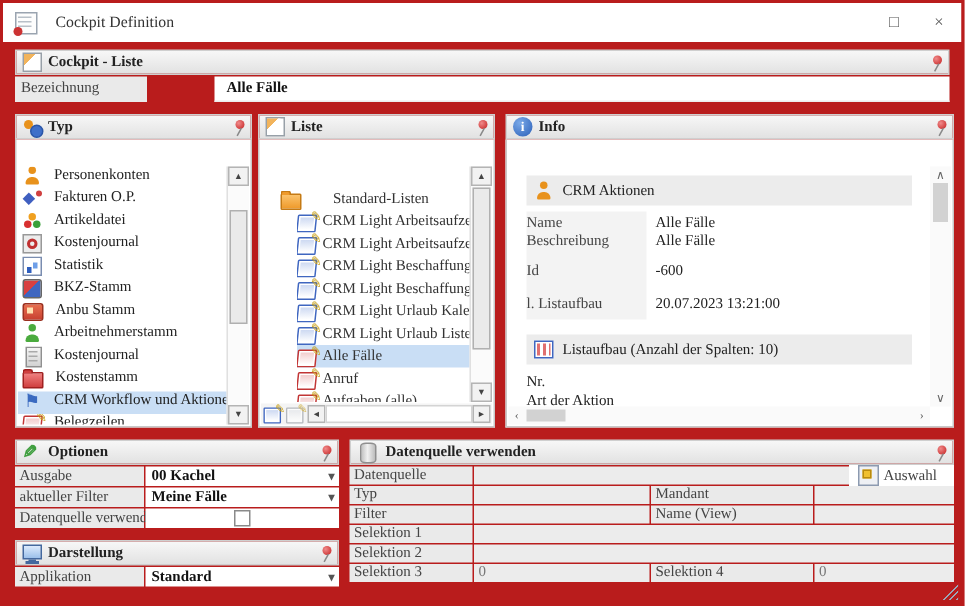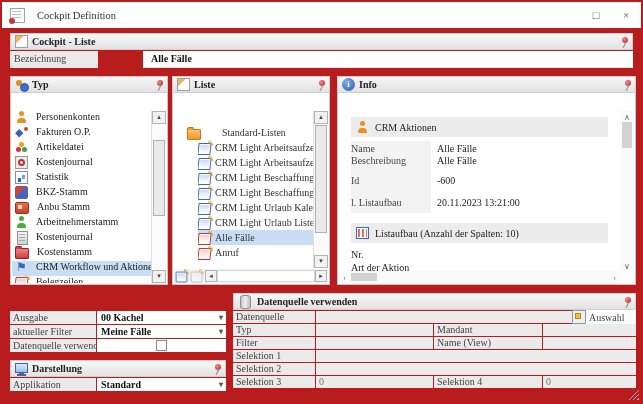--- a/index.html
+++ b/index.html
@@ -154,21 +154,21 @@
 
   
   #dq-panel{left:231px;top:291px;width:403px;height:96px;}
   .dq-grid{position:absolute;left:0;top:18px;right:0;display:grid;grid-template-columns:82px 117px 108px 1fr;
            grid-auto-rows:12px;row-gap:1px;column-gap:1px;}
   .dq-grid .c{background:#ececec;line-height:12px;padding:0 3px;box-sizing:border-box;white-space:nowrap;overflow:hidden;}
   .dq-grid .c.lab{background:#eaeaea;color:#444;}
   .dq-grid .c.val{color:#777;}
   .dq-grid .span3{grid-column:2/5;}
   .dq-field{grid-column:2/5;position:relative;background:#ececec;}
-  .auswahl-btn{position:absolute;right:0;top:-1px;bottom:-1px;width:64px;background:#fff;display:flex;align-items:center;gap:3px;padding-left:0;color:#444;}
+  .auswahl-btn{position:absolute;right:0;top:-1px;bottom:-1px;width:64px;background:#fff;display:flex;align-items:center;gap:3px;padding-left:6px;color:#444;}
   .grip{position:absolute;right:2px;bottom:2px;width:11px;height:11px;
         background:repeating-linear-gradient(135deg,transparent 0 2px,#9aa7b8 2px 3px);
         clip-path:polygon(100% 0,100% 100%,0 100%);}
 </style>
 </head>
 <body>
 
 <div class="window">
 
   <div class="titlebar">
@@ -293,20 +293,24 @@
             <span class="ic ic-note n-blue"></span>
             <span class="lbl">CRM Light Urlaub Liste</span>
           </div>
         <div class="lrow child sel">
             <span class="ic ic-note n-red"></span>
             <span class="lbl">Alle Fälle</span>
           </div>
         <div class="lrow child">
             <span class="ic ic-note n-red"></span>
             <span class="lbl">Anruf</span>
+          </div>
+        <div class="lrow child">
+            <span class="ic ic-note n-red"></span>
+            <span class="lbl">Aufgaben (alle)</span>
           </div>
 
       </div>
       <div class="vscroll">
         <span class="sbtn up"></span>
         <span class="sthumb" style="top:14px;height:108px;"></span>
         <span class="sbtn down"></span>
       </div>
       <div class="lbar">
         <span class="ic ic-note n-blue"></span>
@@ -342,21 +346,21 @@
               <span class="v">Alle Fälle</span>
             </div>
           <div class="spacer8"></div>
           <div class="kvrow">
               <span class="k">Id</span>
               <span class="v">-600</span>
             </div>
           <div class="spacer10"></div>
           <div class="kvrow">
               <span class="k">l. Listaufbau</span>
-              <span class="v">20.11.2023 13:21:00</span>
+              <span class="v">20.07.2023 13:21:00</span>
             </div>
         </div>
         <div class="ibar" style="margin-top:14px;">
           <span class="ic ic-table"></span>
           <span>Listaufbau (Anzahl der Spalten: 10)</span>
         </div>
         <div class="cols">
           <div>Nr.</div>
           <div>Art der Aktion</div>
 
@@ -369,20 +373,25 @@
       </div>
       <div class="fhscroll">
         <span class="fhbtn left"></span>
         <span class="fhthumb" style="left:12px;width:26px;"></span>
         <span class="fhbtn right"></span>
       </div>
     </div>
   </div>
 
   <div class="panel" id="optionen-panel">
+    <div class="hd">
+      <span class="ic ic-pencil"></span>
+      <span>Optionen</span>
+      <span class="pin"></span>
+    </div>
     <div class="frow" style="top:18px;">
       <span class="k">Ausgabe</span>
       <span class="v"><span>00 Kachel</span><span class="dd-arrow">▾</span></span>
     </div>
     <div class="frow" style="top:32px;">
       <span class="k">aktueller Filter</span>
       <span class="v"><span>Meine Fälle</span><span class="dd-arrow">▾</span></span>
     </div>
     <div class="frow" style="top:46px;">
       <span class="k">Datenquelle verwenden</span>

